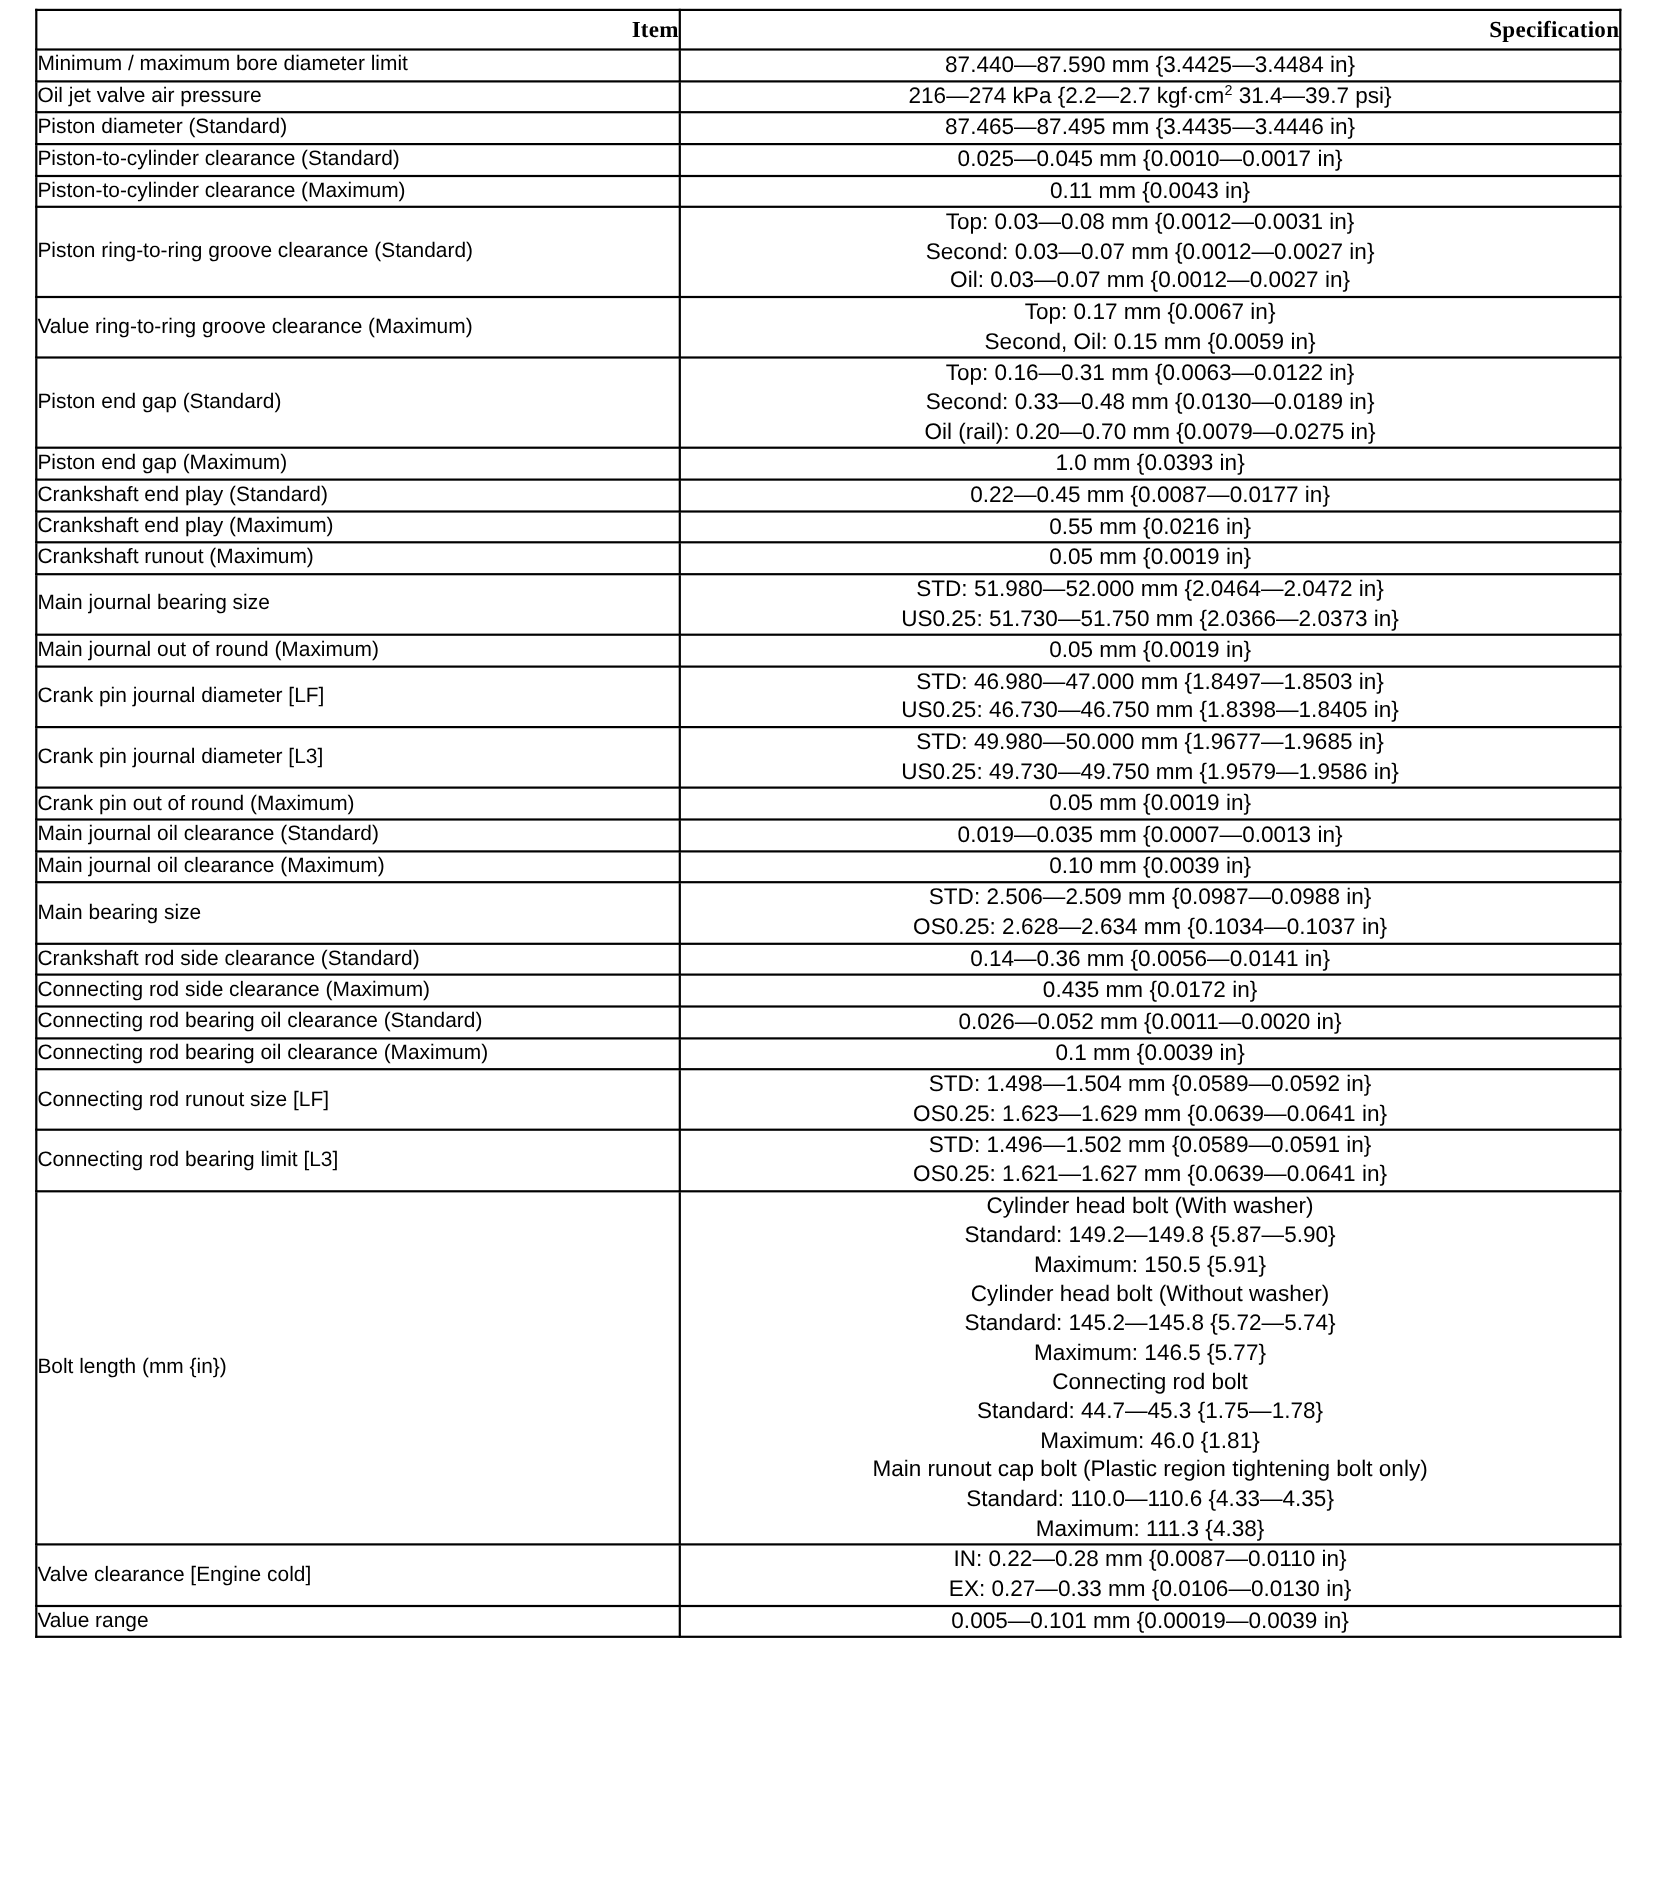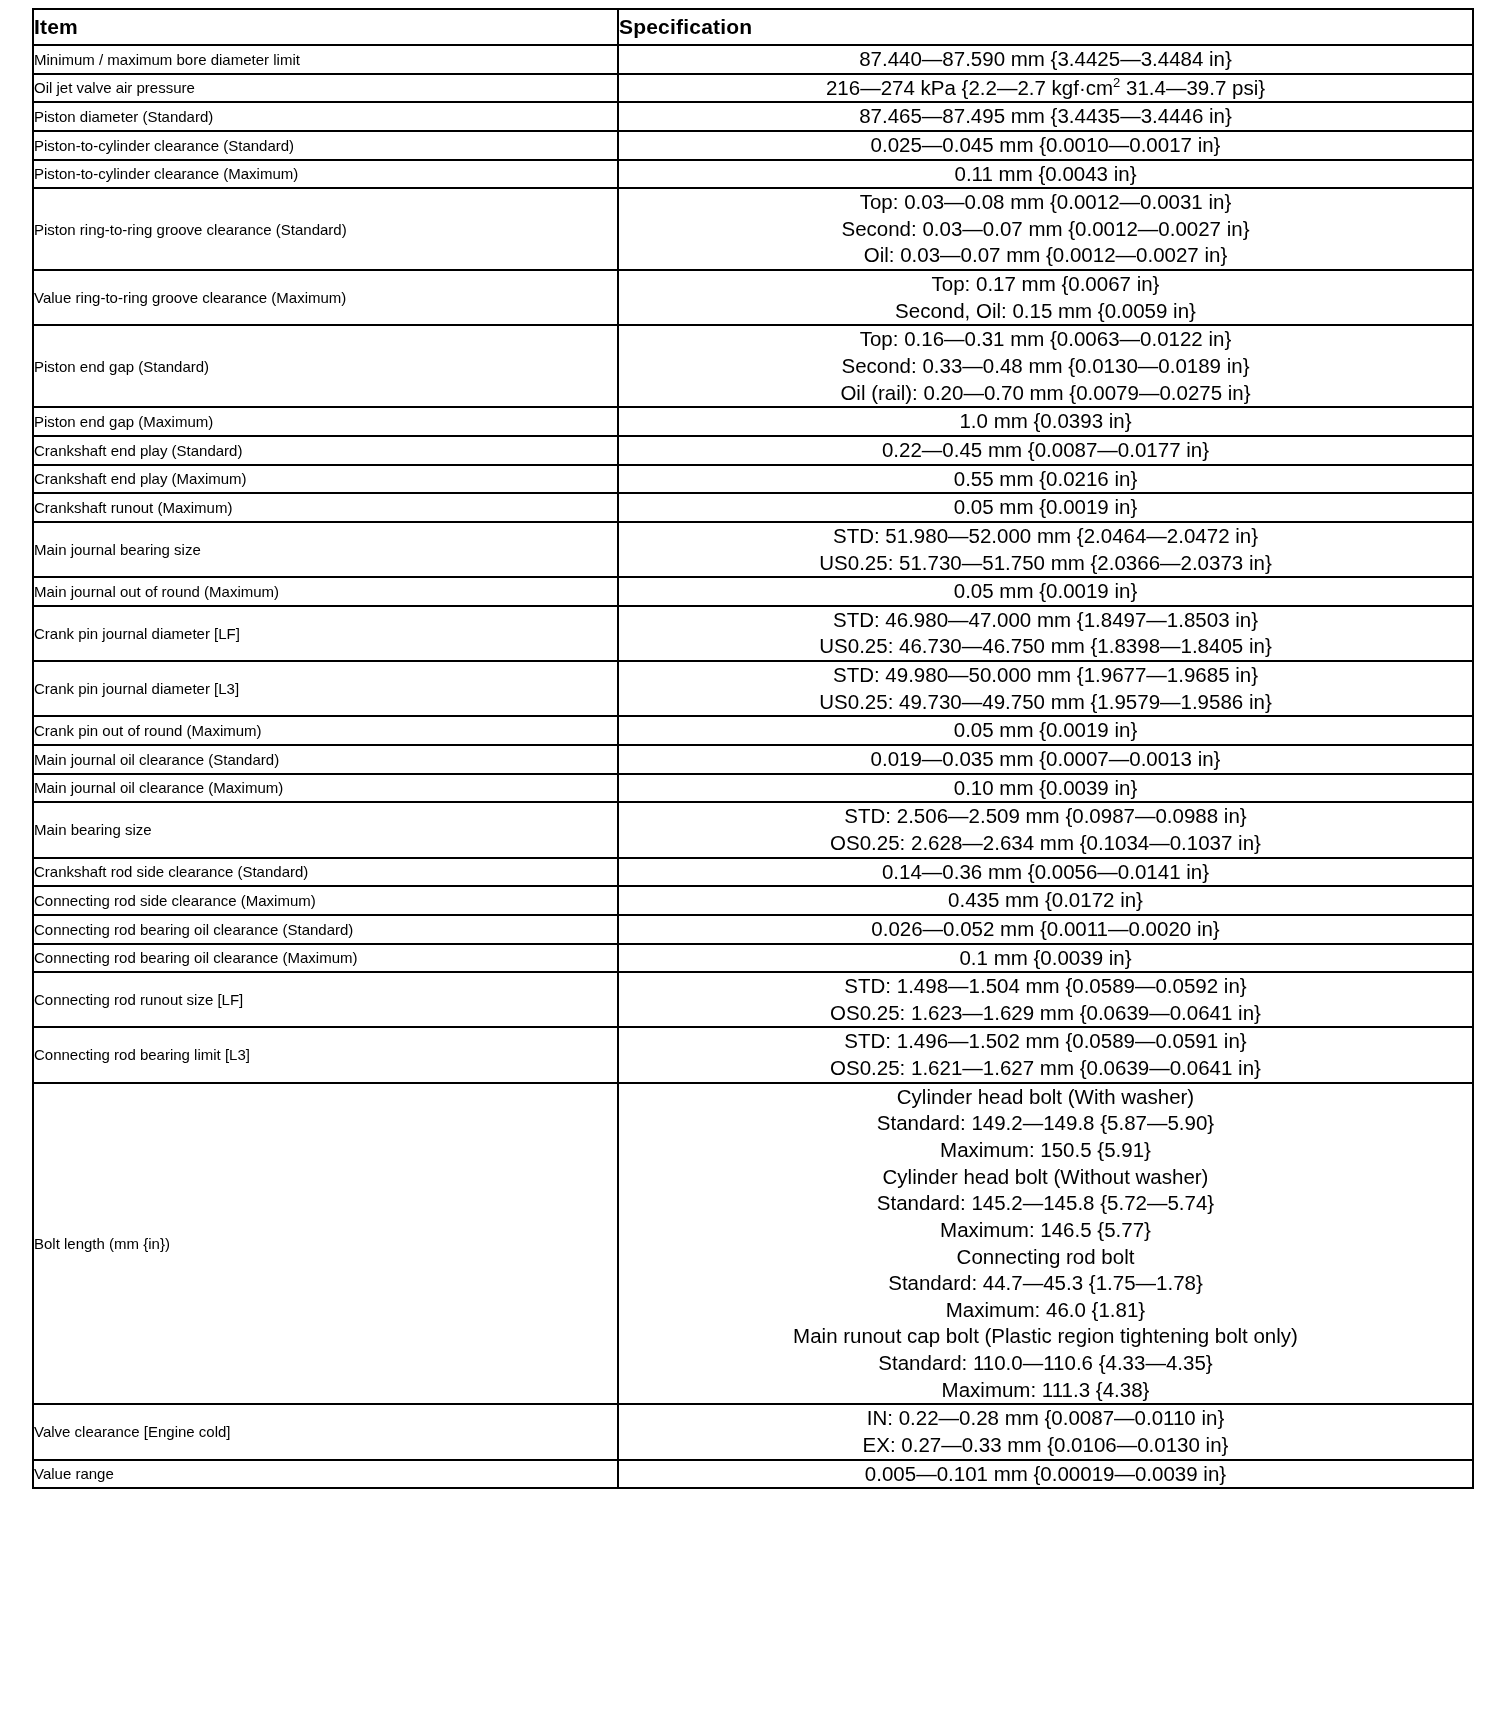--- a/index.html
+++ b/index.html
@@ -29,27 +29,28 @@
     border: 2px solid #000000;
     padding: 0;
     vertical-align: middle;
   }
   col.col-item { width: 585px; }
   col.col-spec { width: 855px; }
 
   th.head-cell {
     font-size: 21px;
     font-weight: bold;
-    text-align: left;
+    text-align: right;
     height: 34px;
     line-height: 30px;
     letter-spacing: 0.2px;
+    font-family: Liberation Serif, serif;
   }
   td.item-cell {
-    font-size: 15px;
+    font-size: 19px;
     text-align: left;
     padding: 3px 6px 4px 9px;
     line-height: 1.28;
   }
   td.spec-cell {
     font-size: 20.5px;
     text-align: center;
     padding: 3px 6px 4px 6px;
     line-height: 1.30;
   }

